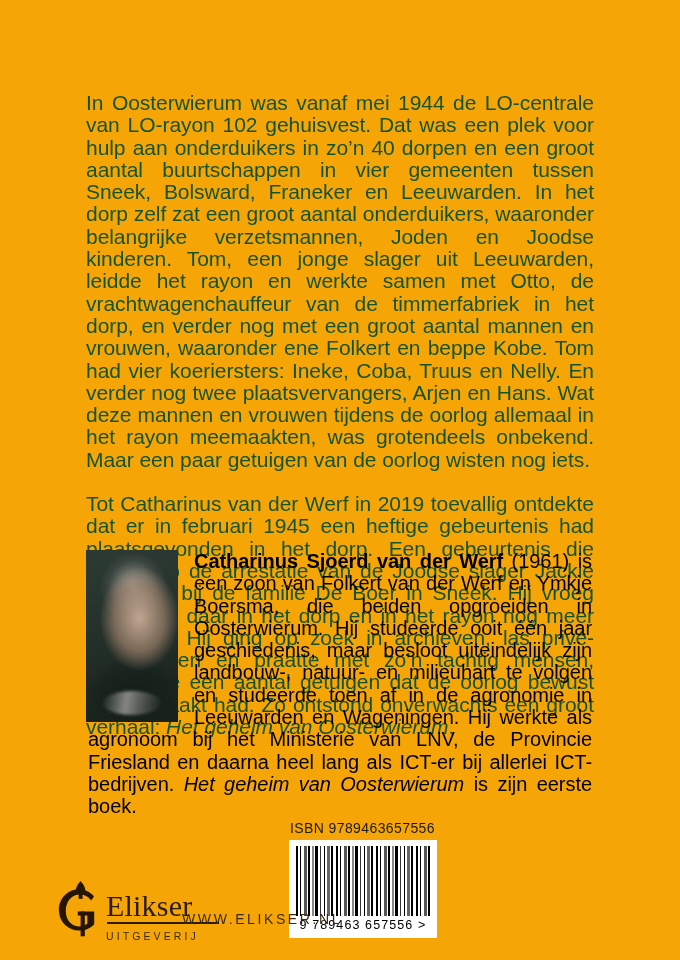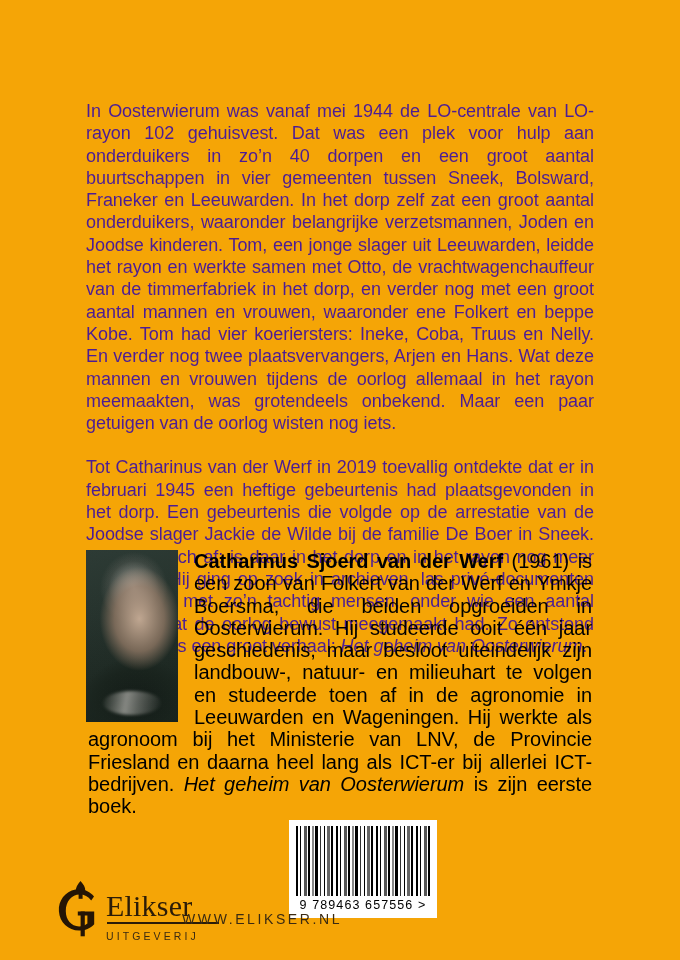--- a/index.html
+++ b/index.html
@@ -25,27 +25,27 @@
 
   
   .blurb {
     position: absolute;
     left: 86px;
     top: 92px;
     width: 508px;
   }
 
   .para {
-    margin: 8px 0 22px 0;
-    font-size: 18px;
+    margin: 0 0 22px 0;
+    font-size: 21px;
     line-height: 22.3px;
     text-align: justify;
     text-justify: inter-word;
     letter-spacing: -0.05px;
-    color: #4c1d95;
+    color: #14532d;
     hyphens: manual;
   }
   .para:last-child { margin-bottom: 0; }
 
   .para em, .bio em {
     font-style: italic;
   }
 
   
   .author-block {
@@ -208,20 +208,21 @@
     <p class="para"><span>Tot Catharinus van der Werf in 2019 toevallig ontdekte dat er in februari 1945 een heftige gebeurtenis had plaatsgevonden in het dorp. Een gebeurtenis die volgde op de arrestatie  van de Joodse slager Jackie de Wilde bij de familie De Boer in Sneek. Hij vroeg zich af: is daar in het dorp en in het rayon nog meer gebeurd? Hij ging op zoek in archieven, las privé-documenten en praatte met zo’n tachtig mensen, onder wie een aantal getuigen dat de oorlog bewust meegemaakt had. Zo ontstond onverwachts een groot verhaal: </span><em>Het geheim van Oosterwierum</em><span>.</span></p>
 
   </div>
 
   <div class="author-block">
     <div class="author-photo"></div>
     <p class="bio"><span class="name">Catharinus Sjoerd van der Werf</span><span> (1961) is een zoon van Folkert van der Werf en Ymkje Boersma, die beiden opgroeiden in Oosterwierum. Hij studeerde ooit één jaar geschiedenis, maar besloot uiteindelijk zijn landbouw-, natuur- en milieuhart te volgen en studeerde toen af in de agronomie in Leeuwarden en Wageningen. Hij werkte als agronoom bij het Ministerie van LNV, de Provincie Friesland en daarna heel lang als ICT-er bij allerlei ICT-bedrijven. </span><em>Het geheim van Oosterwierum</em><span> is zijn eerste boek.</span></p>
   </div>
 
   <div class="isbn-area">
+    <div class="isbn-text">ISBN 9789463657556</div>
     <div class="barcode-box">
       <div class="bars"></div>
       <div class="barcode-digits">9  789463  657556  &gt;</div>
     </div>
   </div>
 
   <div class="publisher">
 
     <span class="logo-mark">
       <svg width="62" height="58" viewBox="0 0 62 58" xmlns="http://www.w3.org/2000/svg">

